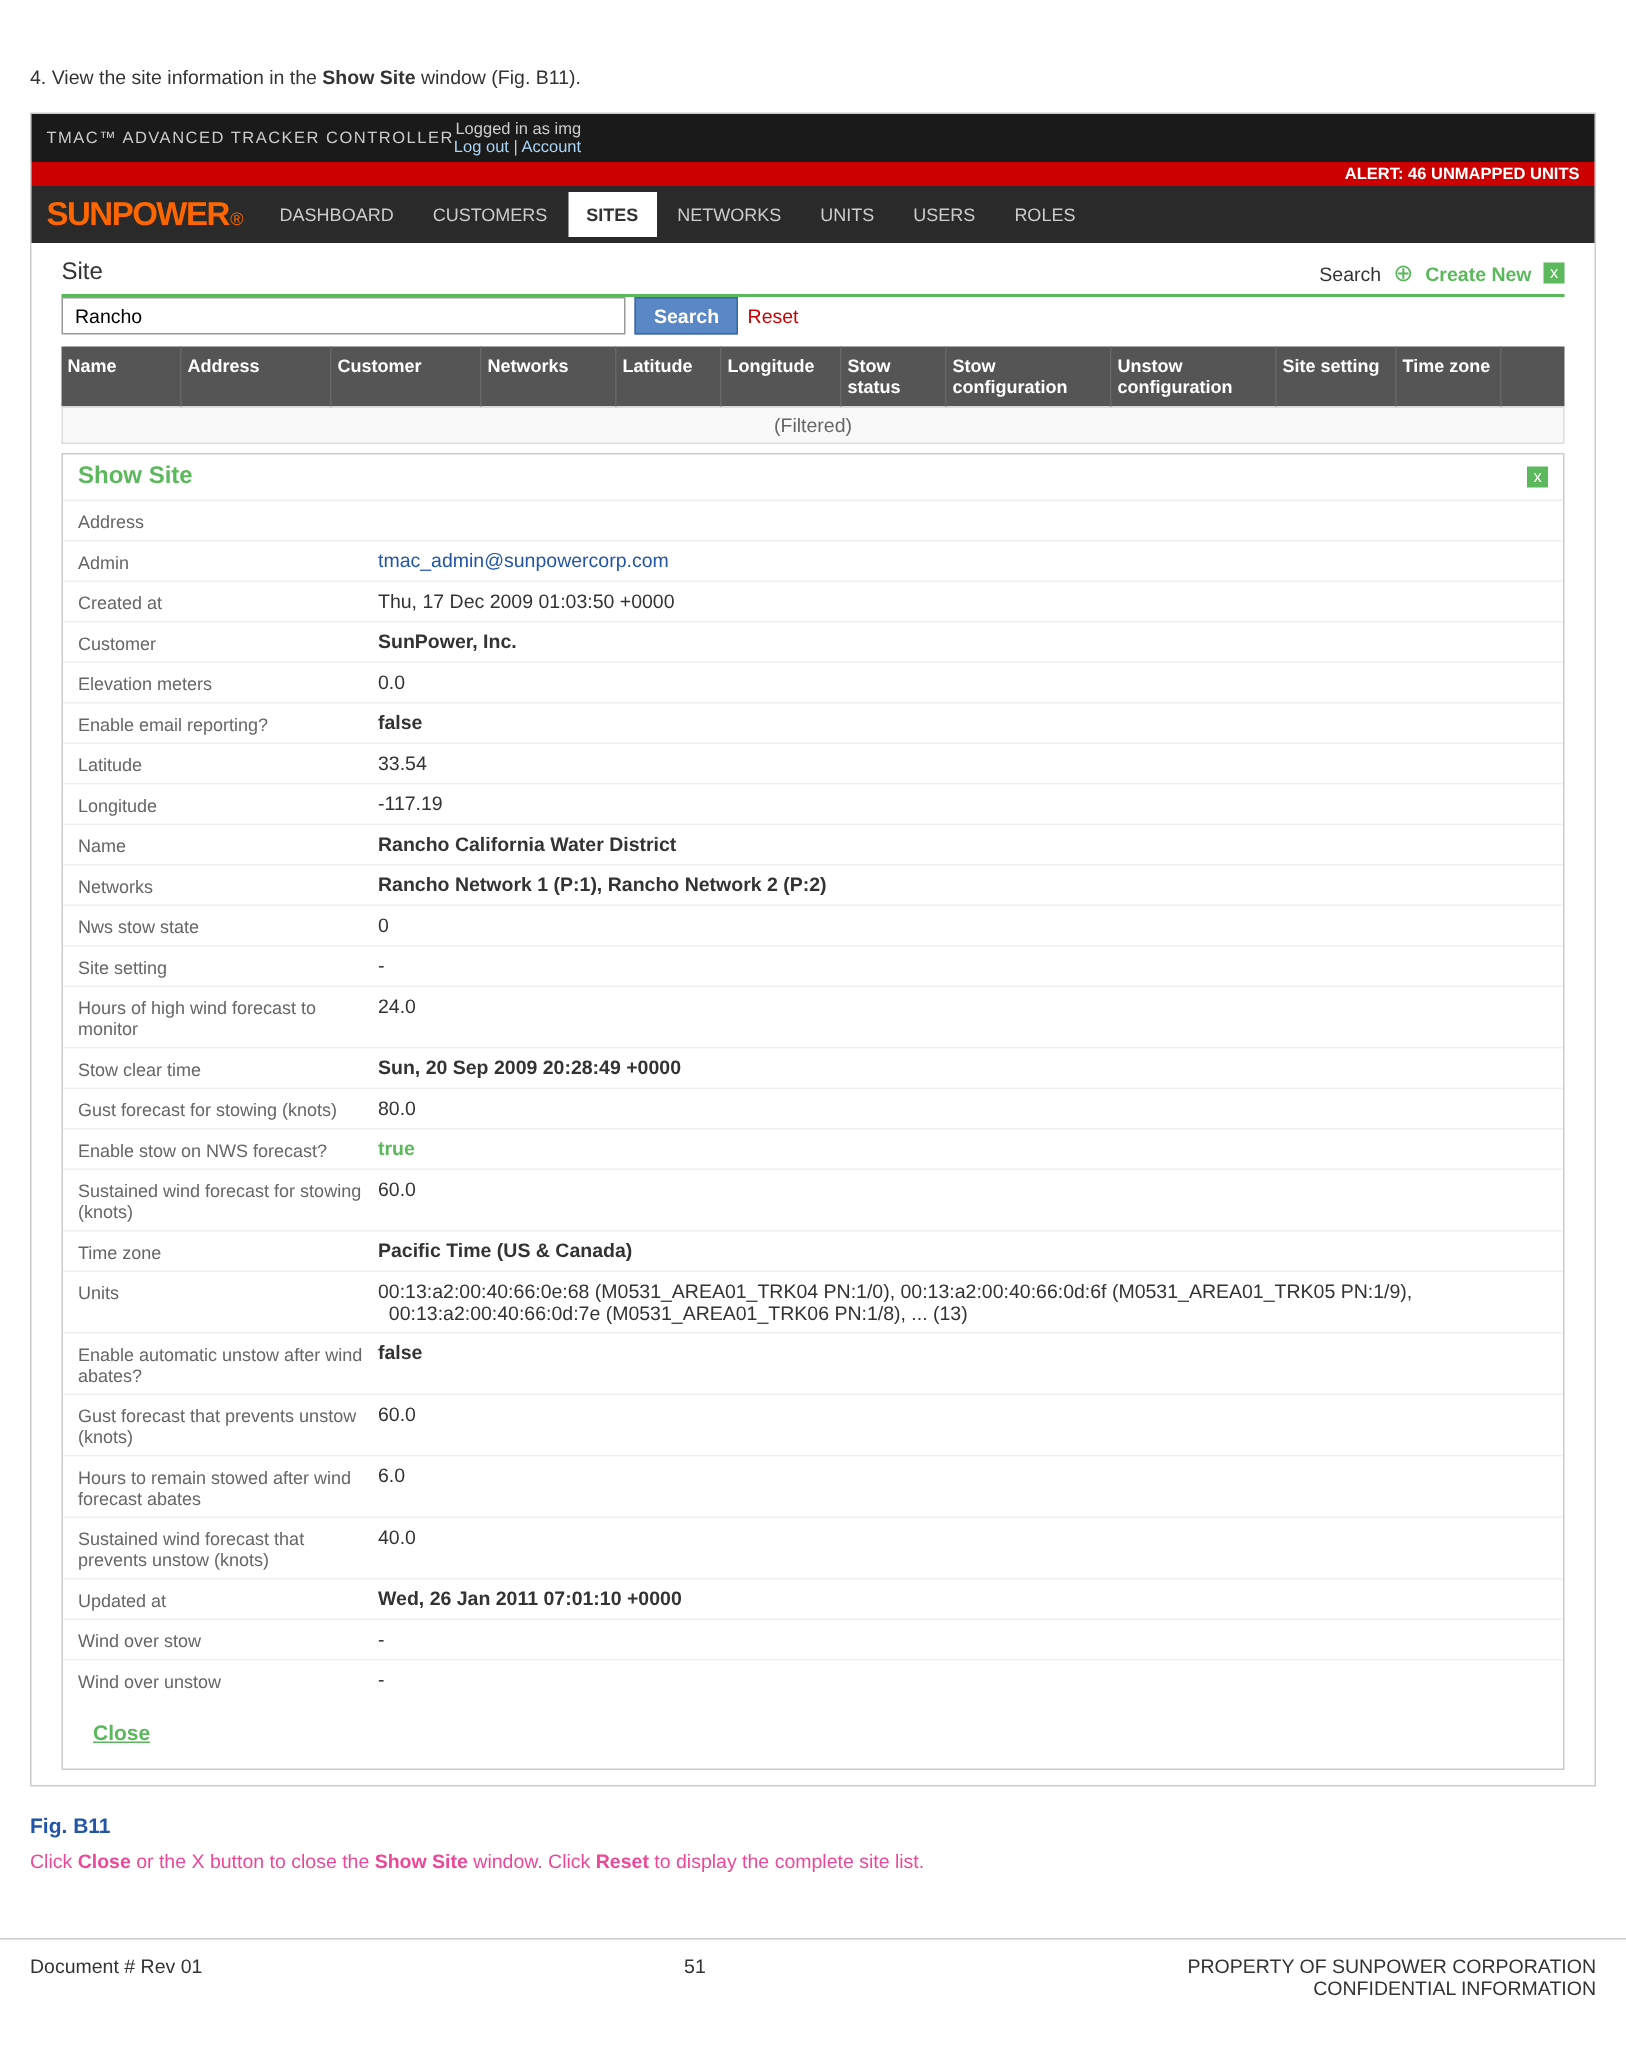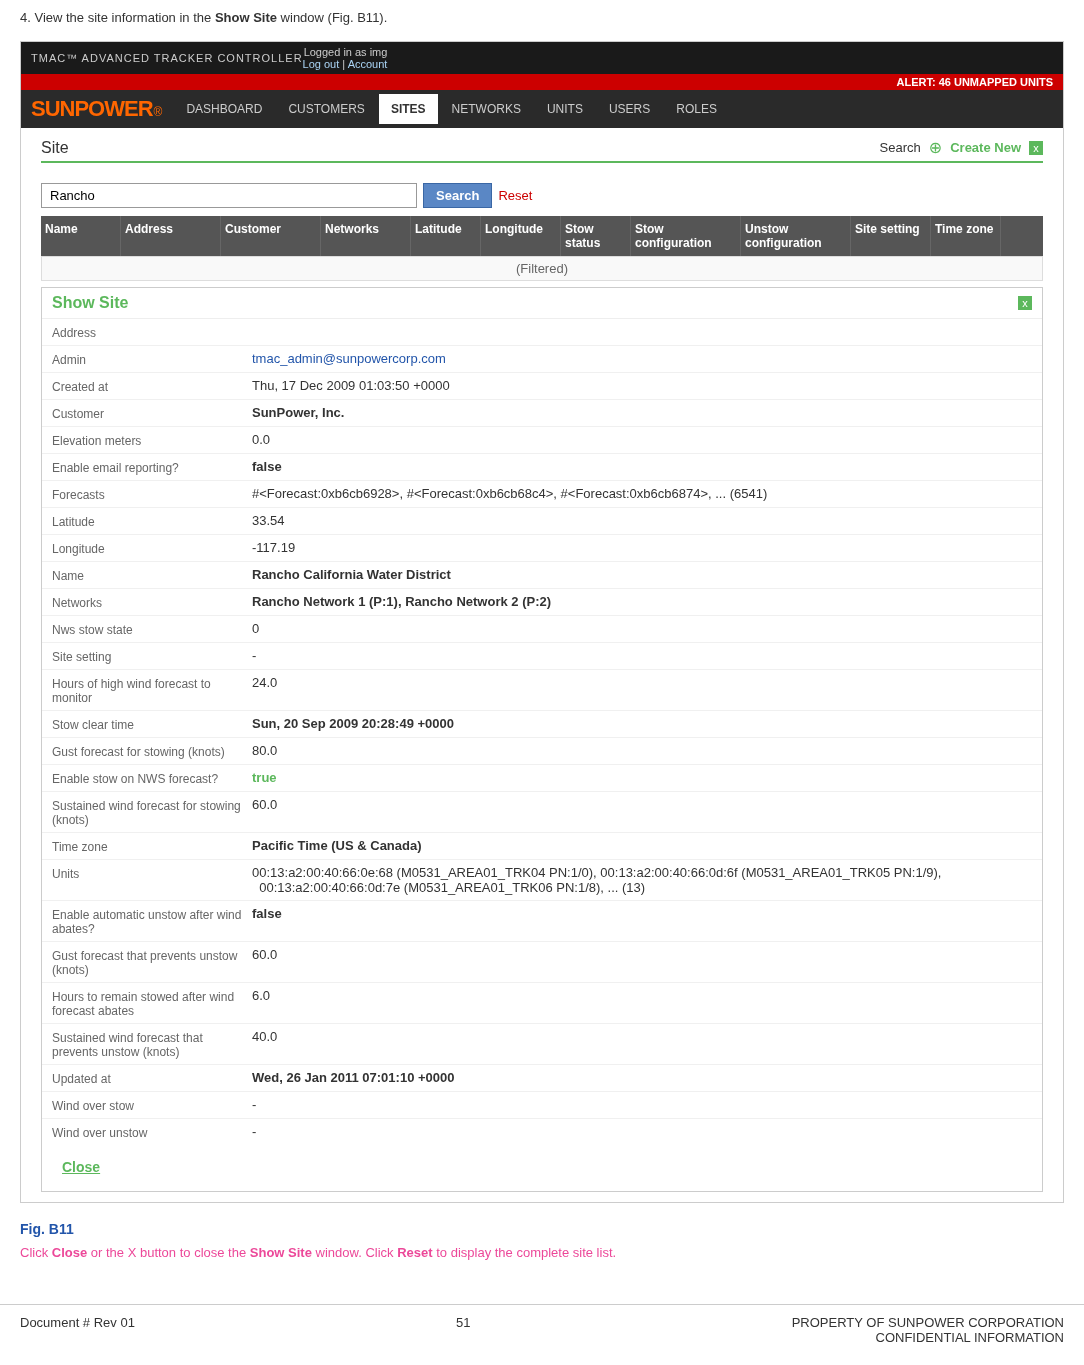--- a/index.html
+++ b/index.html
@@ -13,21 +13,21 @@
     .nav-row { background: #2a2a2a; display: flex; align-items: center; padding: 0 10px; }
     .logo-area { padding: 6px 12px 6px 0; }
     .nav-links { display: flex; gap: 2px; justify-content: flex-end; }
     .nav-link { color: #ccc; text-decoration: none; font-size: 12px; padding: 8px 12px; }
     .nav-link.active { background: #fff; color: #333; font-weight: bold; }
 
     
     .main { padding: 10px 20px; }
 
     
-    .section-header { display: flex; justify-content: space-between; align-items: center; border-bottom: 2px solid #5cb85c; padding-bottom: 4px; margin-bottom: 20px; }
+    .section-header { display: flex; justify-content: space-between; align-items: center; border-bottom: 2px solid #5cb85c; padding-bottom: 4px; margin-bottom: 0; }
     .section-title { font-size: 16px; font-weight: normal; color: #333; }
     .section-actions { display: flex; align-items: center; gap: 8px; font-size: 13px; }
     .create-new-link { color: #5cb85c; text-decoration: none; font-weight: bold; }
 
     
     .search-row { display: flex; align-items: center; gap: 6px; margin-bottom: 8px; }
     .search-input { border: 1px solid #999; padding: 4px 8px; font-size: 13px; width: 376px; }
     .search-btn { background: #5a87c5; color: #fff; border: 1px solid #3a67a5; padding: 4px 12px; font-size: 13px; cursor: pointer; font-weight: bold; }
     .reset-link { color: #cc0000; text-decoration: none; font-size: 13px; }
 
@@ -50,21 +50,21 @@
     .detail-value.green { color: #5cb85c; font-weight: bold; }
     .detail-value.blue { color: #2255aa; }
 
     
     .close-btn { color: #5cb85c; font-weight: bold; font-size: 14px; cursor: pointer; text-decoration: underline; padding: 8px 10px; display: inline-block; }
 
     
     .footer { display: flex; justify-content: space-between; align-items: flex-start; padding: 20px 0 10px 0; border-top: 1px solid #ccc; margin-top: 20px; }
 
     
-    .doc-intro { font-size: 13px; margin-bottom: 10px; color: #333; }
+    .doc-intro { font-size: 13px; margin-bottom: 10px; color: #333; margin-top: 34px; }
     .doc-intro strong { font-weight: bold; }
 
     
     .fig-caption { color: #2255aa; font-size: 14px; font-weight: bold; margin: 12px 0 8px 0; }
 
     
     .instruction-text { font-size: 13px; color: #ec4899; margin-bottom: 20px; }
 
     
     .app-frame { border: 1px solid #ccc; margin-bottom: 10px; }
@@ -175,24 +175,20 @@
         </div>
         <div class="detail-row">
           <span class="detail-label">Elevation meters</span>
           <span class="detail-value">0.0</span>
         </div>
         <div class="detail-row">
           <span class="detail-label">Enable email reporting?</span>
           <span class="detail-value bold">false</span>
         </div>
         <div class="detail-row">
-          <span class="detail-label">Forecasts</span>
-          <span class="detail-value">#&lt;Forecast:0xb6cb6928&gt;, #&lt;Forecast:0xb6cb68c4&gt;, #&lt;Forecast:0xb6cb6874&gt;, ... (6541)</span>
-        </div>
-        <div class="detail-row">
           <span class="detail-label">Latitude</span>
           <span class="detail-value">33.54</span>
         </div>
         <div class="detail-row">
           <span class="detail-label">Longitude</span>
           <span class="detail-value">-117.19</span>
         </div>
         <div class="detail-row">
           <span class="detail-label">Name</span>
           <span class="detail-value bold">Rancho California Water District</span>

